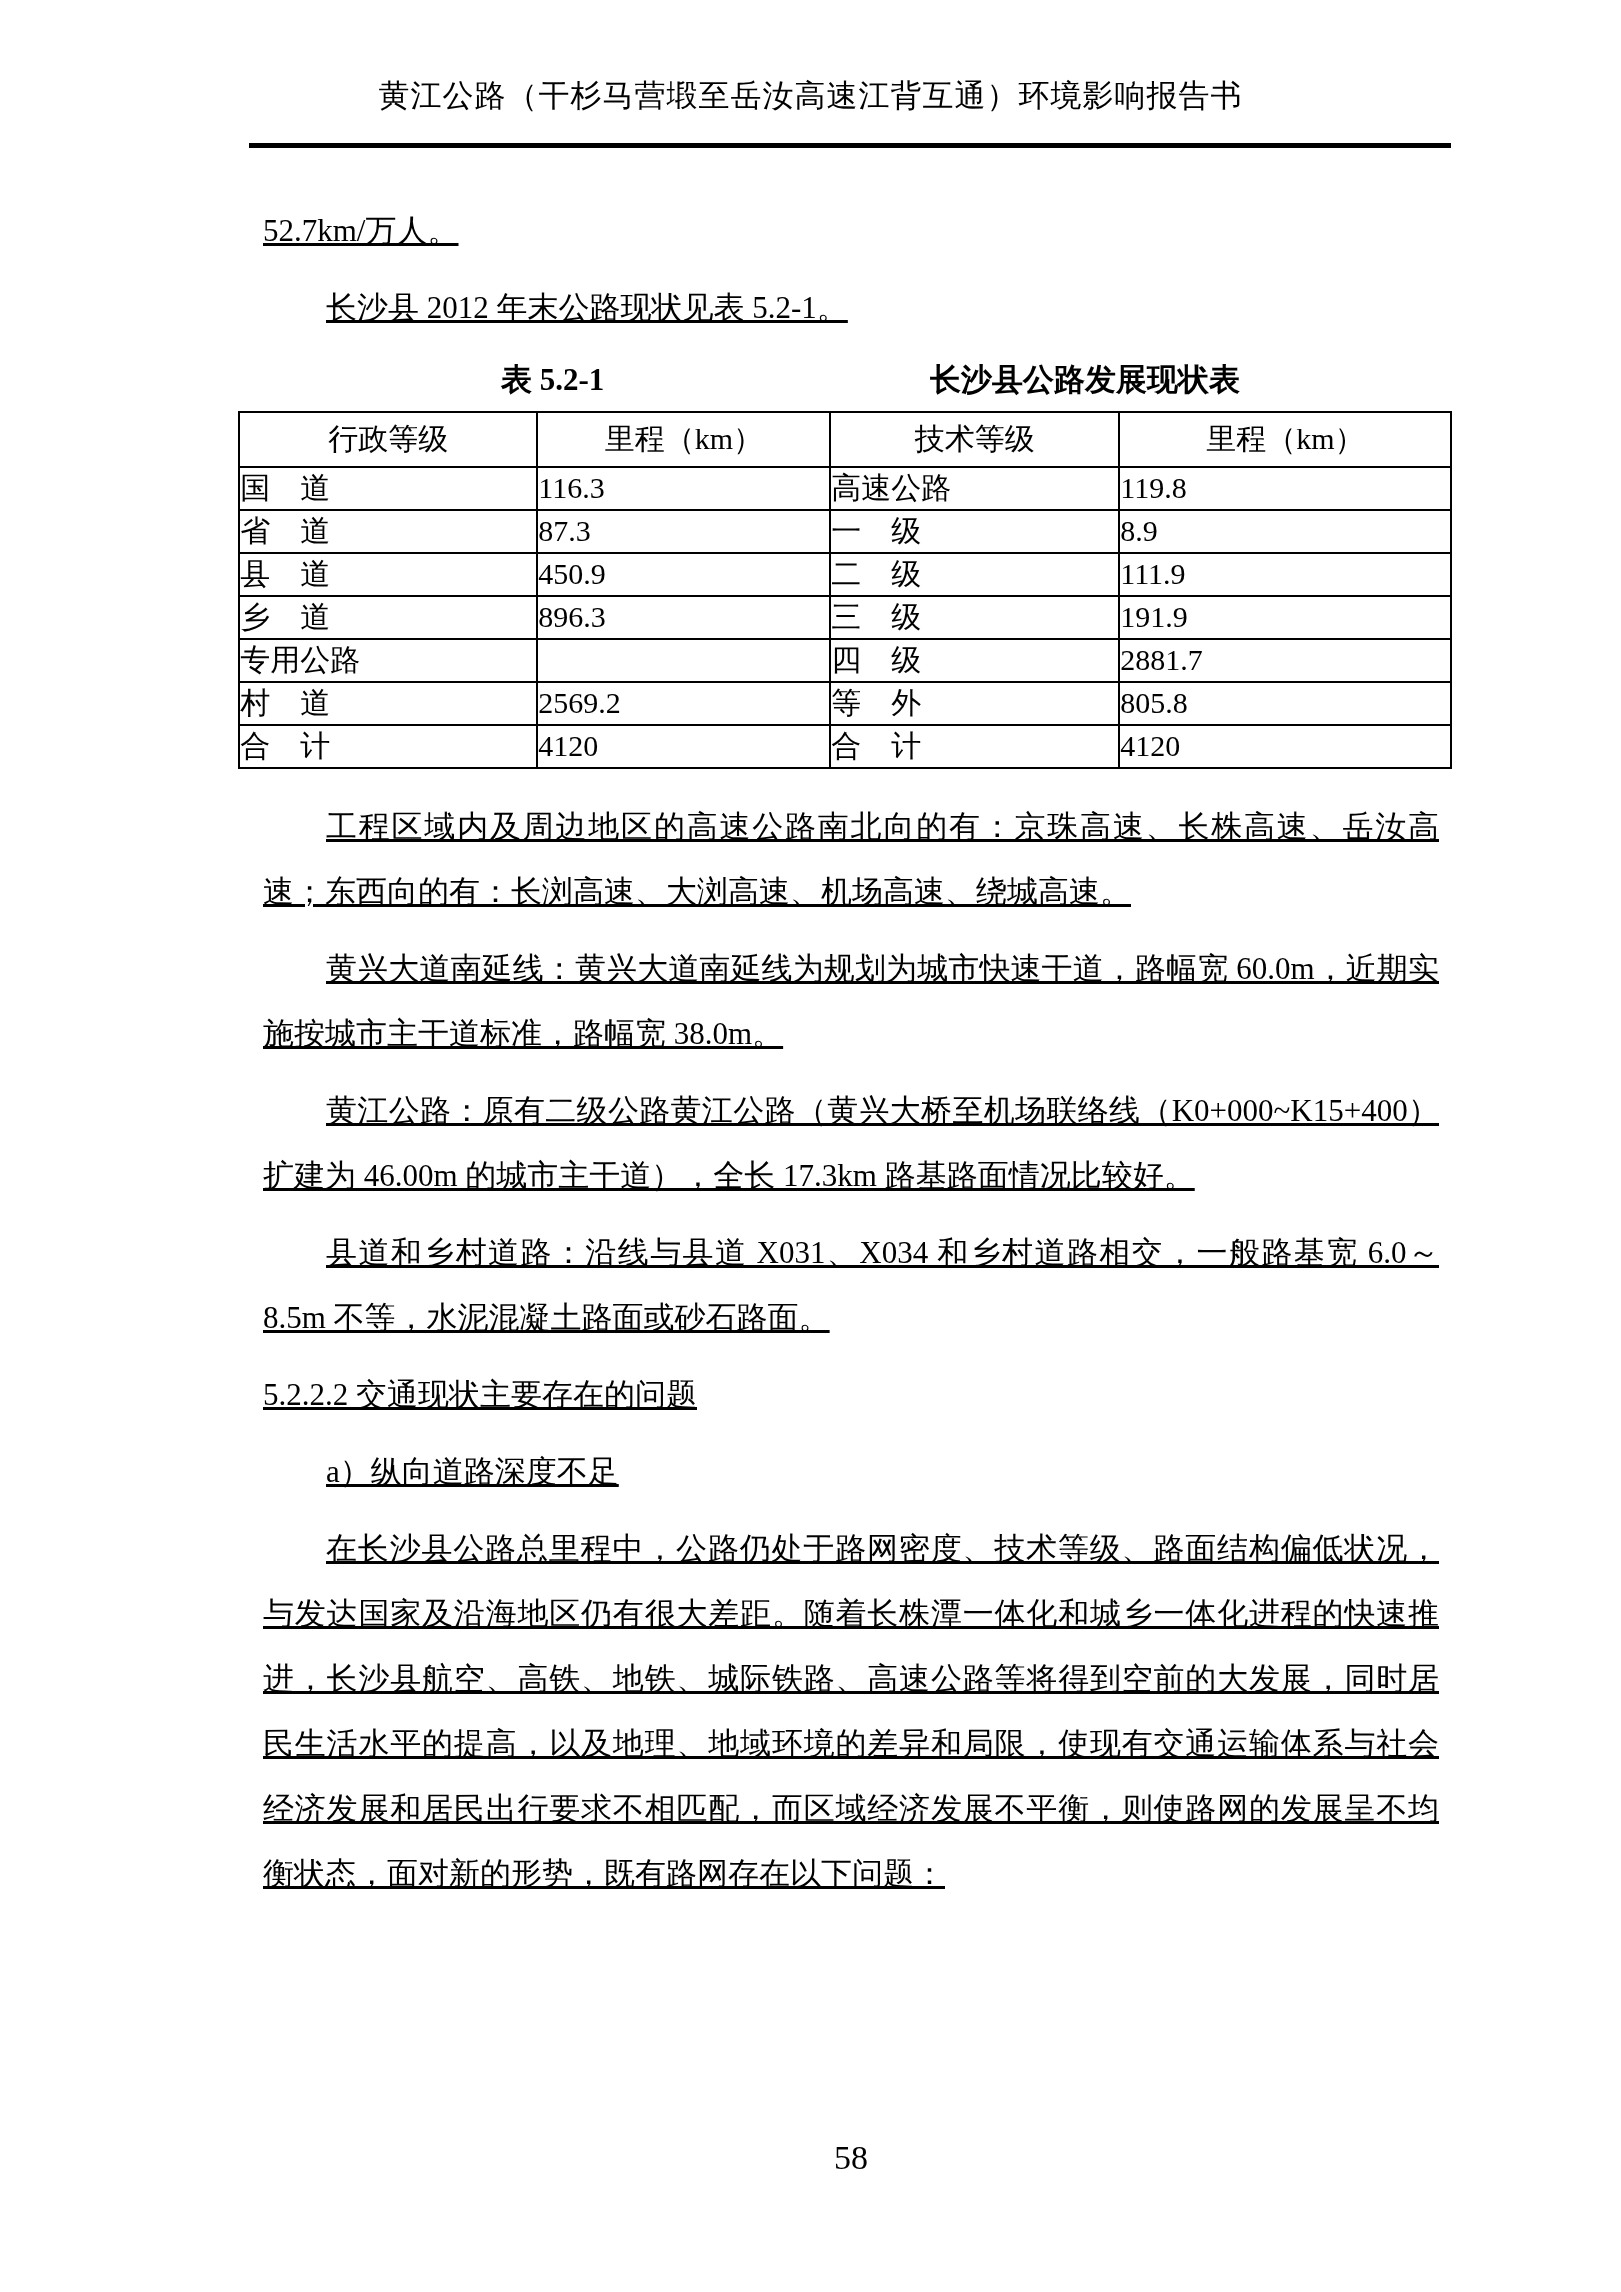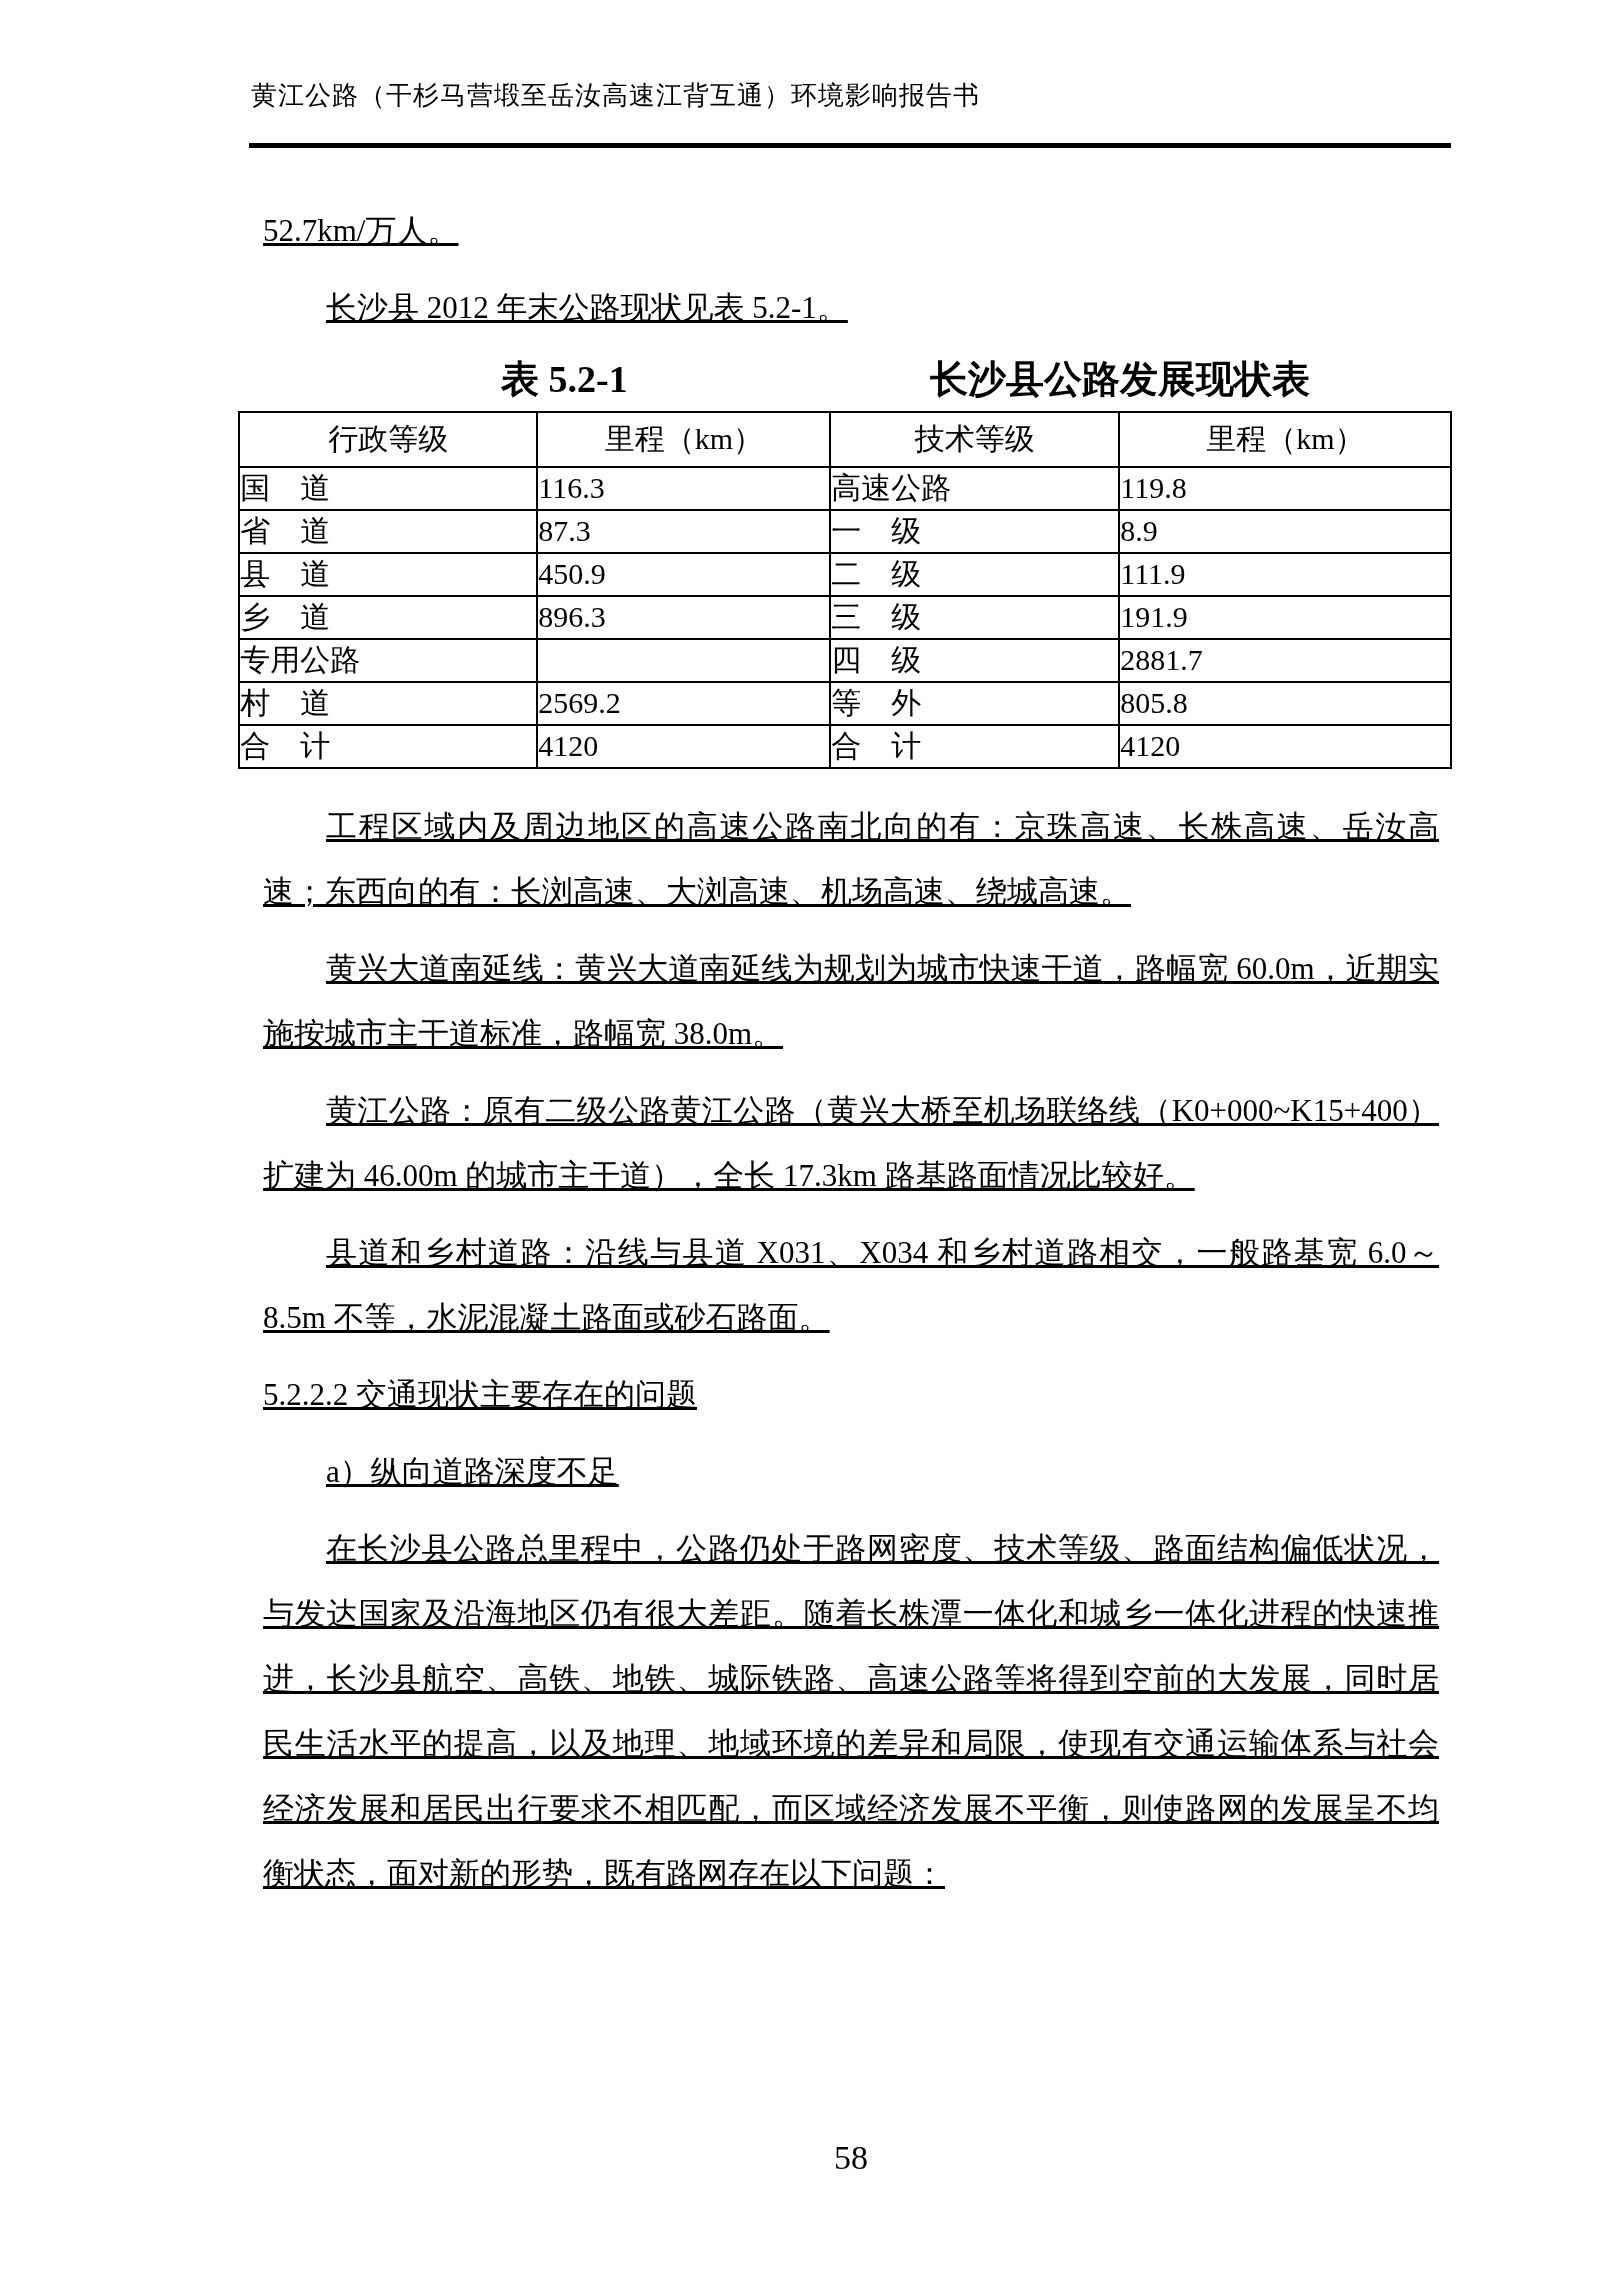--- a/index.html
+++ b/index.html
@@ -9,23 +9,23 @@
     color: #000000;
     font-family: "Liberation Serif", "DejaVu Serif", serif;
     position: relative;
     overflow: hidden;
   }
   .page { position: absolute; inset: 0; background: #ffffff; }
 
   
   .header-text {
     position: absolute;
-    top: 80px; left: 251px; width: 1153px;
-    text-align: left;
-    font-size: 26px;
+    top: 80px; left: 234px; width: 1153px;
+    text-align: center;
+    font-size: 31px;
     line-height: 31px;
     letter-spacing: 1px;
     white-space: nowrap;
   }
   .header-rule {
     position: absolute;
     top: 143px; left: 249px;
     width: 1202px; height: 4.9px;
     background: #000000;
   }
@@ -46,21 +46,21 @@
   p.indent { text-indent: 63px; }
   p.heading-line { text-indent: 0; }
 
   
   .table-caption {
     position: relative;
     height: 55px;
     line-height: 55px;
     margin-top: 11.8px;
     font-weight: bold;
-    font-size: 38px;
+    font-size: 31px;
   }
   .caption-label { position: absolute; left: 250px; white-space: nowrap; }
   .caption-title { position: absolute; left: 679px; white-space: nowrap; }
 
   
   table.data-table {
     border-collapse: collapse;
     table-layout: fixed;
     margin-left: -12.7px;
     width: 1212px;

